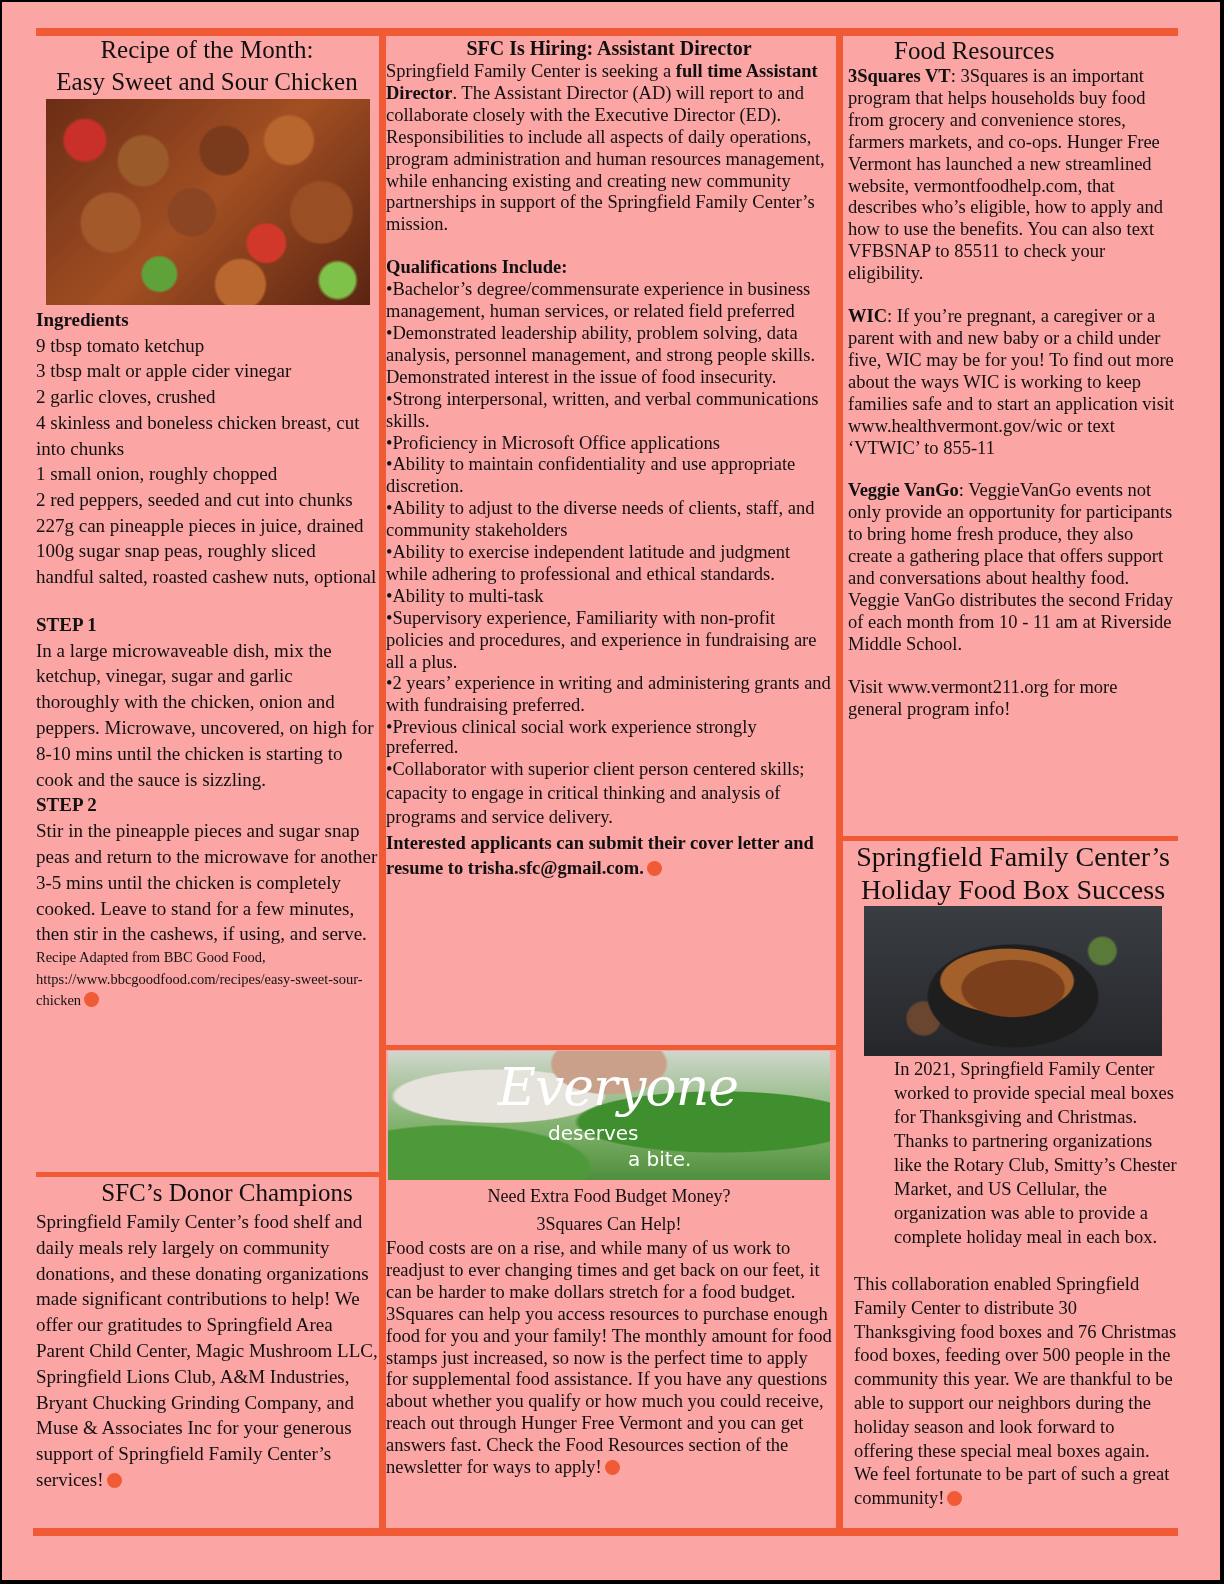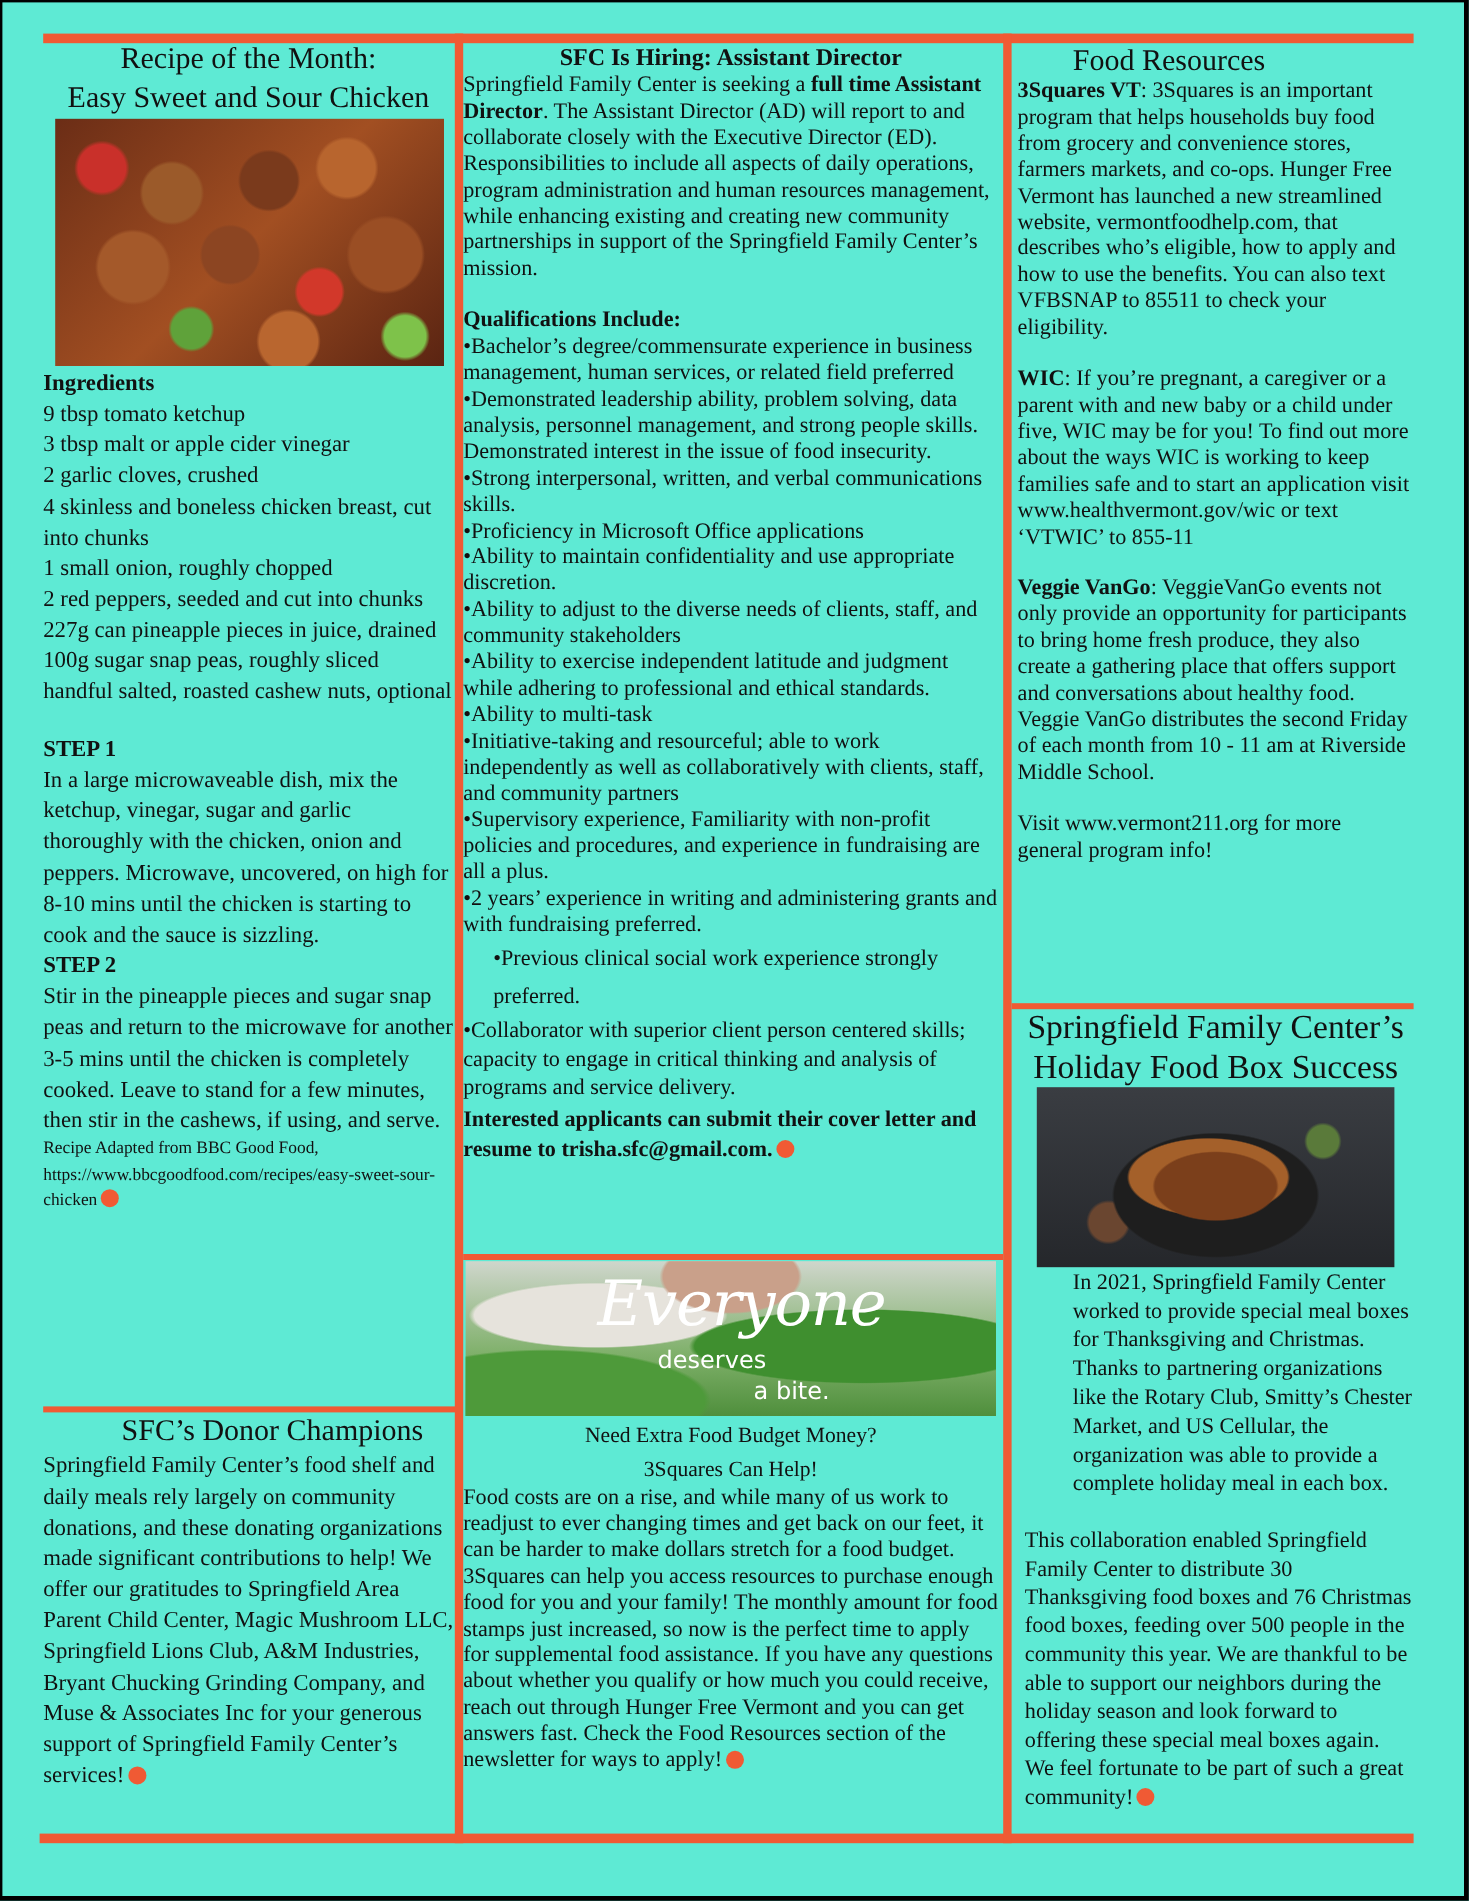--- a/index.html
+++ b/index.html
@@ -1,18 +1,18 @@
 <!DOCTYPE html>
 <html><head>
 <meta charset="utf-8">
 <style>
   html,body{margin:0;padding:0;}
   body{width:1224px;height:1584px;background:#000;position:relative;overflow:hidden;
        font-family:"Liberation Serif","DejaVu Serif",serif;color:#111;}
-  .page{position:absolute;left:2px;top:2px;width:1218px;height:1578px;background:#5eead4;}
+  .page{position:absolute;left:2px;top:2px;width:1218px;height:1578px;background:#fca5a5;}
   .rule{position:absolute;background:#f05a34;}
   .col{position:absolute;}
   .title{font-weight:normal;text-align:center;font-size:25px;line-height:33px;margin:0;}
   .body{font-size:18.5px;line-height:21.9px;margin:0;}
   .body p{margin:0;}
   .bold{font-weight:bold;}
   .dot{display:inline-block;width:15px;height:15px;border-radius:50%;background:#f05a34;vertical-align:-2px;margin-left:3px;}
   .img{position:absolute;overflow:hidden;}
   .ingredients .line{font-size:19px;line-height:25.7px;}
   .step-text{font-size:19px;line-height:25.8px;}
@@ -89,24 +89,23 @@
     <div class="body bold">Qualifications Include:</div>
     <div class="body">
       <p class="q-item">•Bachelor’s degree/commensurate experience in business management, human services, or related field preferred</p>
       <p class="q-item">•Demonstrated leadership ability, problem solving, data analysis, personnel management, and strong people skills. Demonstrated interest in the issue of food insecurity.</p>
       <p class="q-item">•Strong interpersonal, written, and verbal communications skills.</p>
       <p class="q-item">•Proficiency in Microsoft Office applications</p>
       <p class="q-item">•Ability to maintain confidentiality and use appropriate discretion.</p>
       <p class="q-item">•Ability to adjust to the diverse needs of clients, staff, and community stakeholders</p>
       <p class="q-item">•Ability to exercise independent latitude and judgment while adhering to professional and ethical standards.</p>
       <p class="q-item">•Ability to multi-task</p>
-      <p class="q-item">•Initiative-taking and resourceful; able to work independently as well as collaboratively with clients, staff, and community partners</p>
       <p class="q-item">•Supervisory experience, Familiarity with non-profit policies and procedures, and experience in fundraising are all a plus.</p>
       <p class="q-item">•2 years’ experience in writing and administering grants and with fundraising preferred.</p>
-      <p class="q-item" style="line-height:32px;padding-left:25px;">•Previous clinical social work experience strongly preferred.</p>
+      <p class="q-item" style="line-height:20px;">•Previous clinical social work experience strongly preferred.</p>
       <p class="q-item" style="line-height:24px;">•Collaborator with superior client person centered skills; capacity to engage in critical thinking and analysis of programs and service delivery.</p>
     </div>
     <p class="body bold" style="line-height:25px;margin-top:2px;">
       <span>Interested applicants can submit their cover letter and resume to trisha.sfc@gmail.com.</span><span class="dot"></span>
     </p>
   </section>
 
   <div class="img" style="left:386px;top:1049px;width:442px;height:129px;background:
       radial-gradient(ellipse at 75% 55%,#3f8f2f 0 30%,transparent 31%),
       radial-gradient(ellipse at 15% 90%,#4e9a3a 0 25%,transparent 26%),

